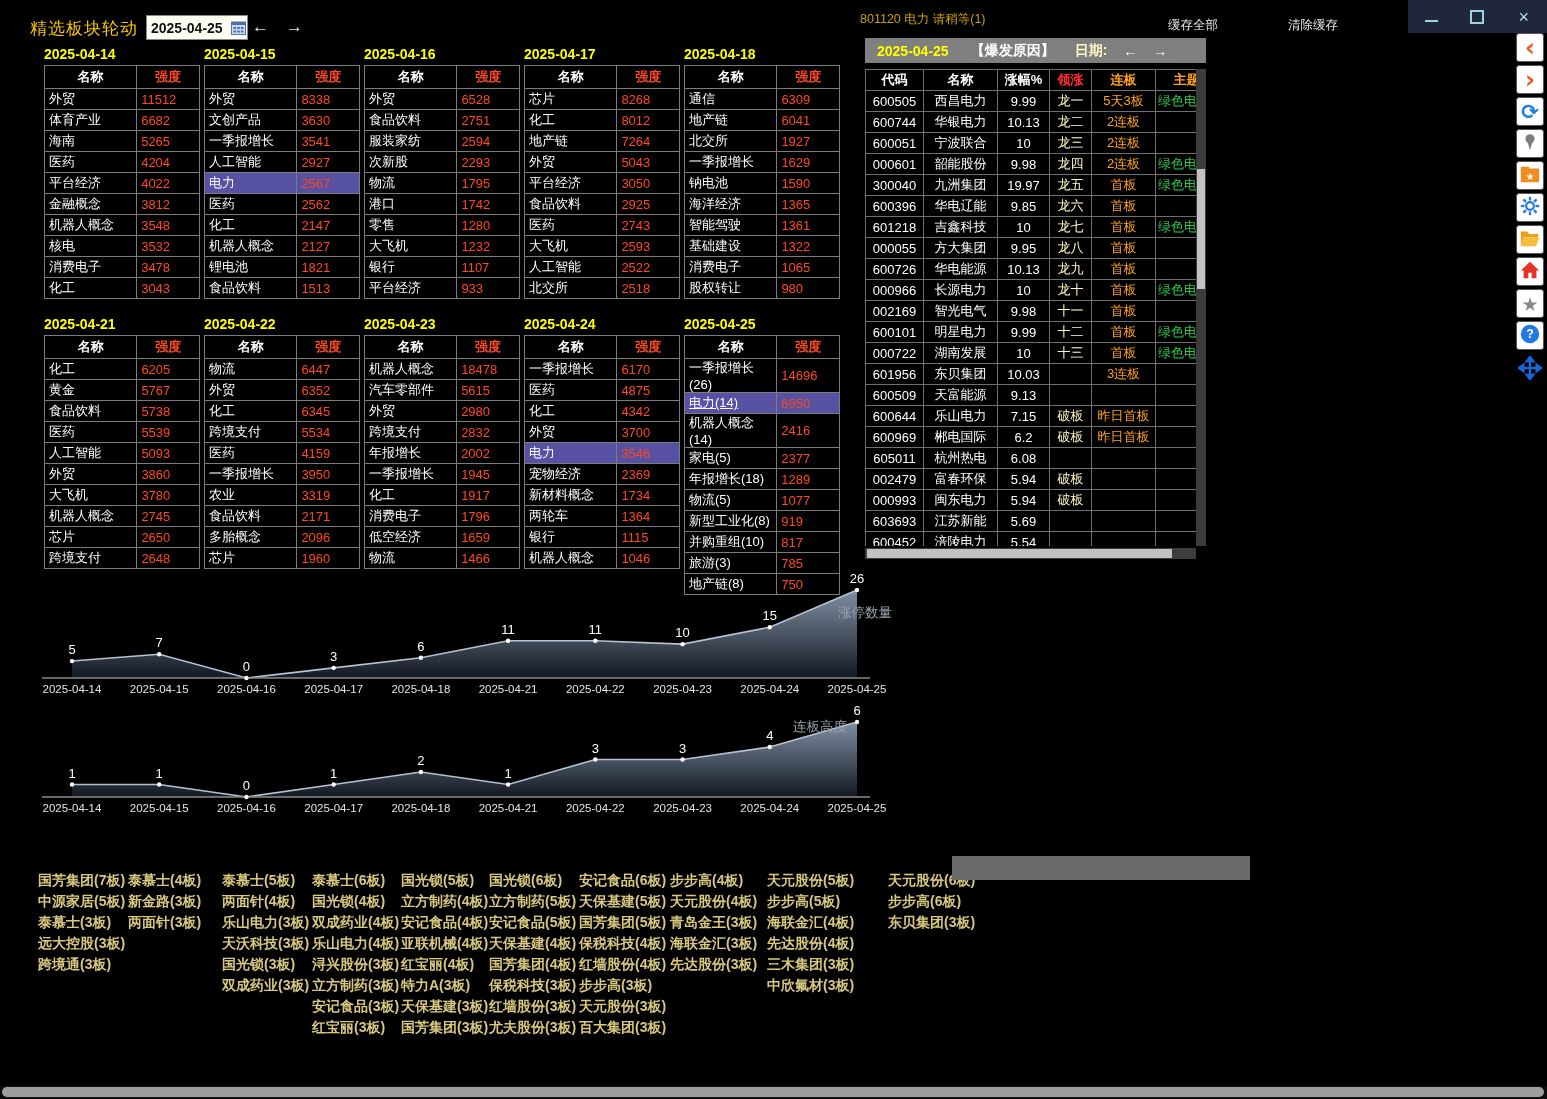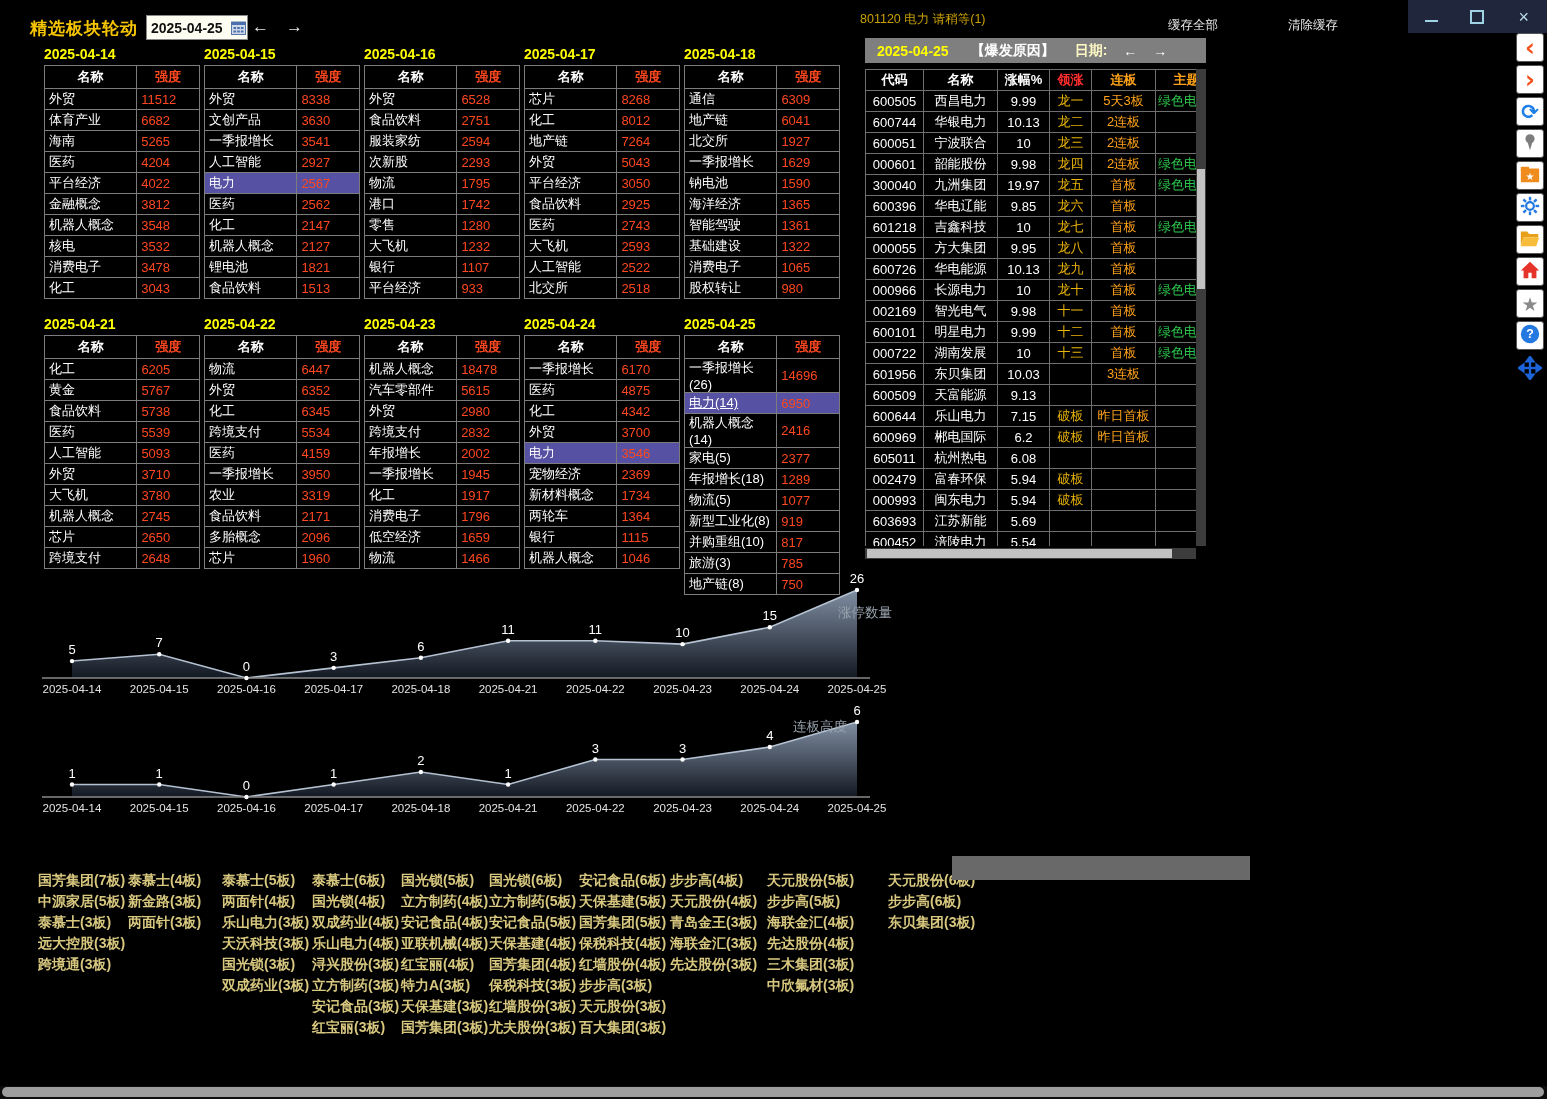--- a/index.html
+++ b/index.html
@@ -1,19 +1,19 @@
 <!DOCTYPE html>
 <html><head>
 <meta charset="utf-8">
 <style>
   html,body{margin:0;padding:0;background:#000;}
   #screen{position:relative;width:1547px;height:1099px;background:#000;overflow:hidden;
     font-family:"Liberation Sans","DejaVu Sans",sans-serif;}
   
-  .app-title{position:absolute;left:30px;top:17px;font-size:17px;font-weight:bold;color:#f7c600;letter-spacing:1px;}
+  .app-title{position:absolute;left:30px;top:17px;font-size:17px;font-weight:normal;color:#f7c600;letter-spacing:1px;}
   .date-box{position:absolute;left:146px;top:15px;width:100px;height:23px;background:#fdfdf2;border:1px solid #888;
     display:flex;align-items:center;}
   .date-box input{border:0;outline:0;background:transparent;width:78px;font-size:14px;font-weight:bold;color:#111;
     font-family:"Liberation Sans",sans-serif;padding-left:4px;}
   .cal-ico{width:15px;height:14px;display:inline-block;}
   .hdr-arrow{position:absolute;top:17px;color:#e8e8e8;font-size:17px;cursor:pointer;}
   .detail-hdr{position:absolute;left:860px;top:11px;font-size:12.5px;color:#c8a000;}
   .cache-btn{position:absolute;top:17px;font-size:12.5px;color:#e8e8e8;cursor:pointer;}
   
   .win-bar{position:absolute;left:1408px;top:0;width:139px;height:33px;background:#20263c;display:flex;}
@@ -40,21 +40,21 @@
   .gray-bar .gb-reason{color:#fff;margin-left:22px;}
   .gray-bar .gb-dlabel{color:#fef9c3;margin-left:20px;}
   .gray-bar .gb-arrow{color:#fff;margin-left:16px;cursor:pointer;}
   .dclip{position:absolute;left:865px;top:69px;width:331px;height:477px;overflow:hidden;}
   .dtable{border-collapse:collapse;table-layout:fixed;width:352px;background:#000;}
   .dtable th,.dtable td{border:1px solid #6f6f6f;height:18px;font-size:13px;overflow:hidden;white-space:nowrap;}
   .dtable th{font-weight:bold;color:#fff;text-align:center;}
   .dtable th.c-lead{color:#ff2d2d;}
   .dtable th.c-board,.dtable th.c-theme{color:#ffa31a;}
   .dtable td{color:#fff;text-align:center;}
-  .dtable td.c-lead{color:#eab308;}
+  .dtable td.c-lead{color:#fef9c3;}
   .dtable td.c-board{color:#ffa31a;}
   .dtable td.c-theme{color:#2dc84d;text-align:left;padding-left:2px;}
   .vscroll{position:absolute;left:1196px;top:69px;width:10px;height:477px;background:#3c3c3c;}
   .vthumb{position:absolute;left:1px;top:100px;width:8px;height:120px;background:#c2c2c2;}
   .hscroll{position:absolute;left:865px;top:548px;width:331px;height:11px;background:#3c3c3c;}
   .hthumb{position:absolute;left:2px;top:1px;width:305px;height:9px;background:#c2c2c2;}
   
   .side-toolbar{position:absolute;left:1516px;top:33px;width:30px;}
   .tool-btn{position:absolute;left:0;width:28px;height:29px;background:#fff;border:1px solid #555;border-radius:3px;
     display:flex;align-items:center;justify-content:center;cursor:pointer;box-sizing:border-box;}
@@ -402,21 +402,21 @@
             <tr>
               <td class="nm"><span>医药</span></td>
               <td class="vl">5539</td>
             </tr>
             <tr>
               <td class="nm"><span>人工智能</span></td>
               <td class="vl">5093</td>
             </tr>
             <tr>
               <td class="nm"><span>外贸</span></td>
-              <td class="vl">3710</td>
+              <td class="vl">3860</td>
             </tr>
             <tr>
               <td class="nm"><span>大飞机</span></td>
               <td class="vl">3780</td>
             </tr>
             <tr>
               <td class="nm"><span>机器人概念</span></td>
               <td class="vl">2745</td>
             </tr>
             <tr>

